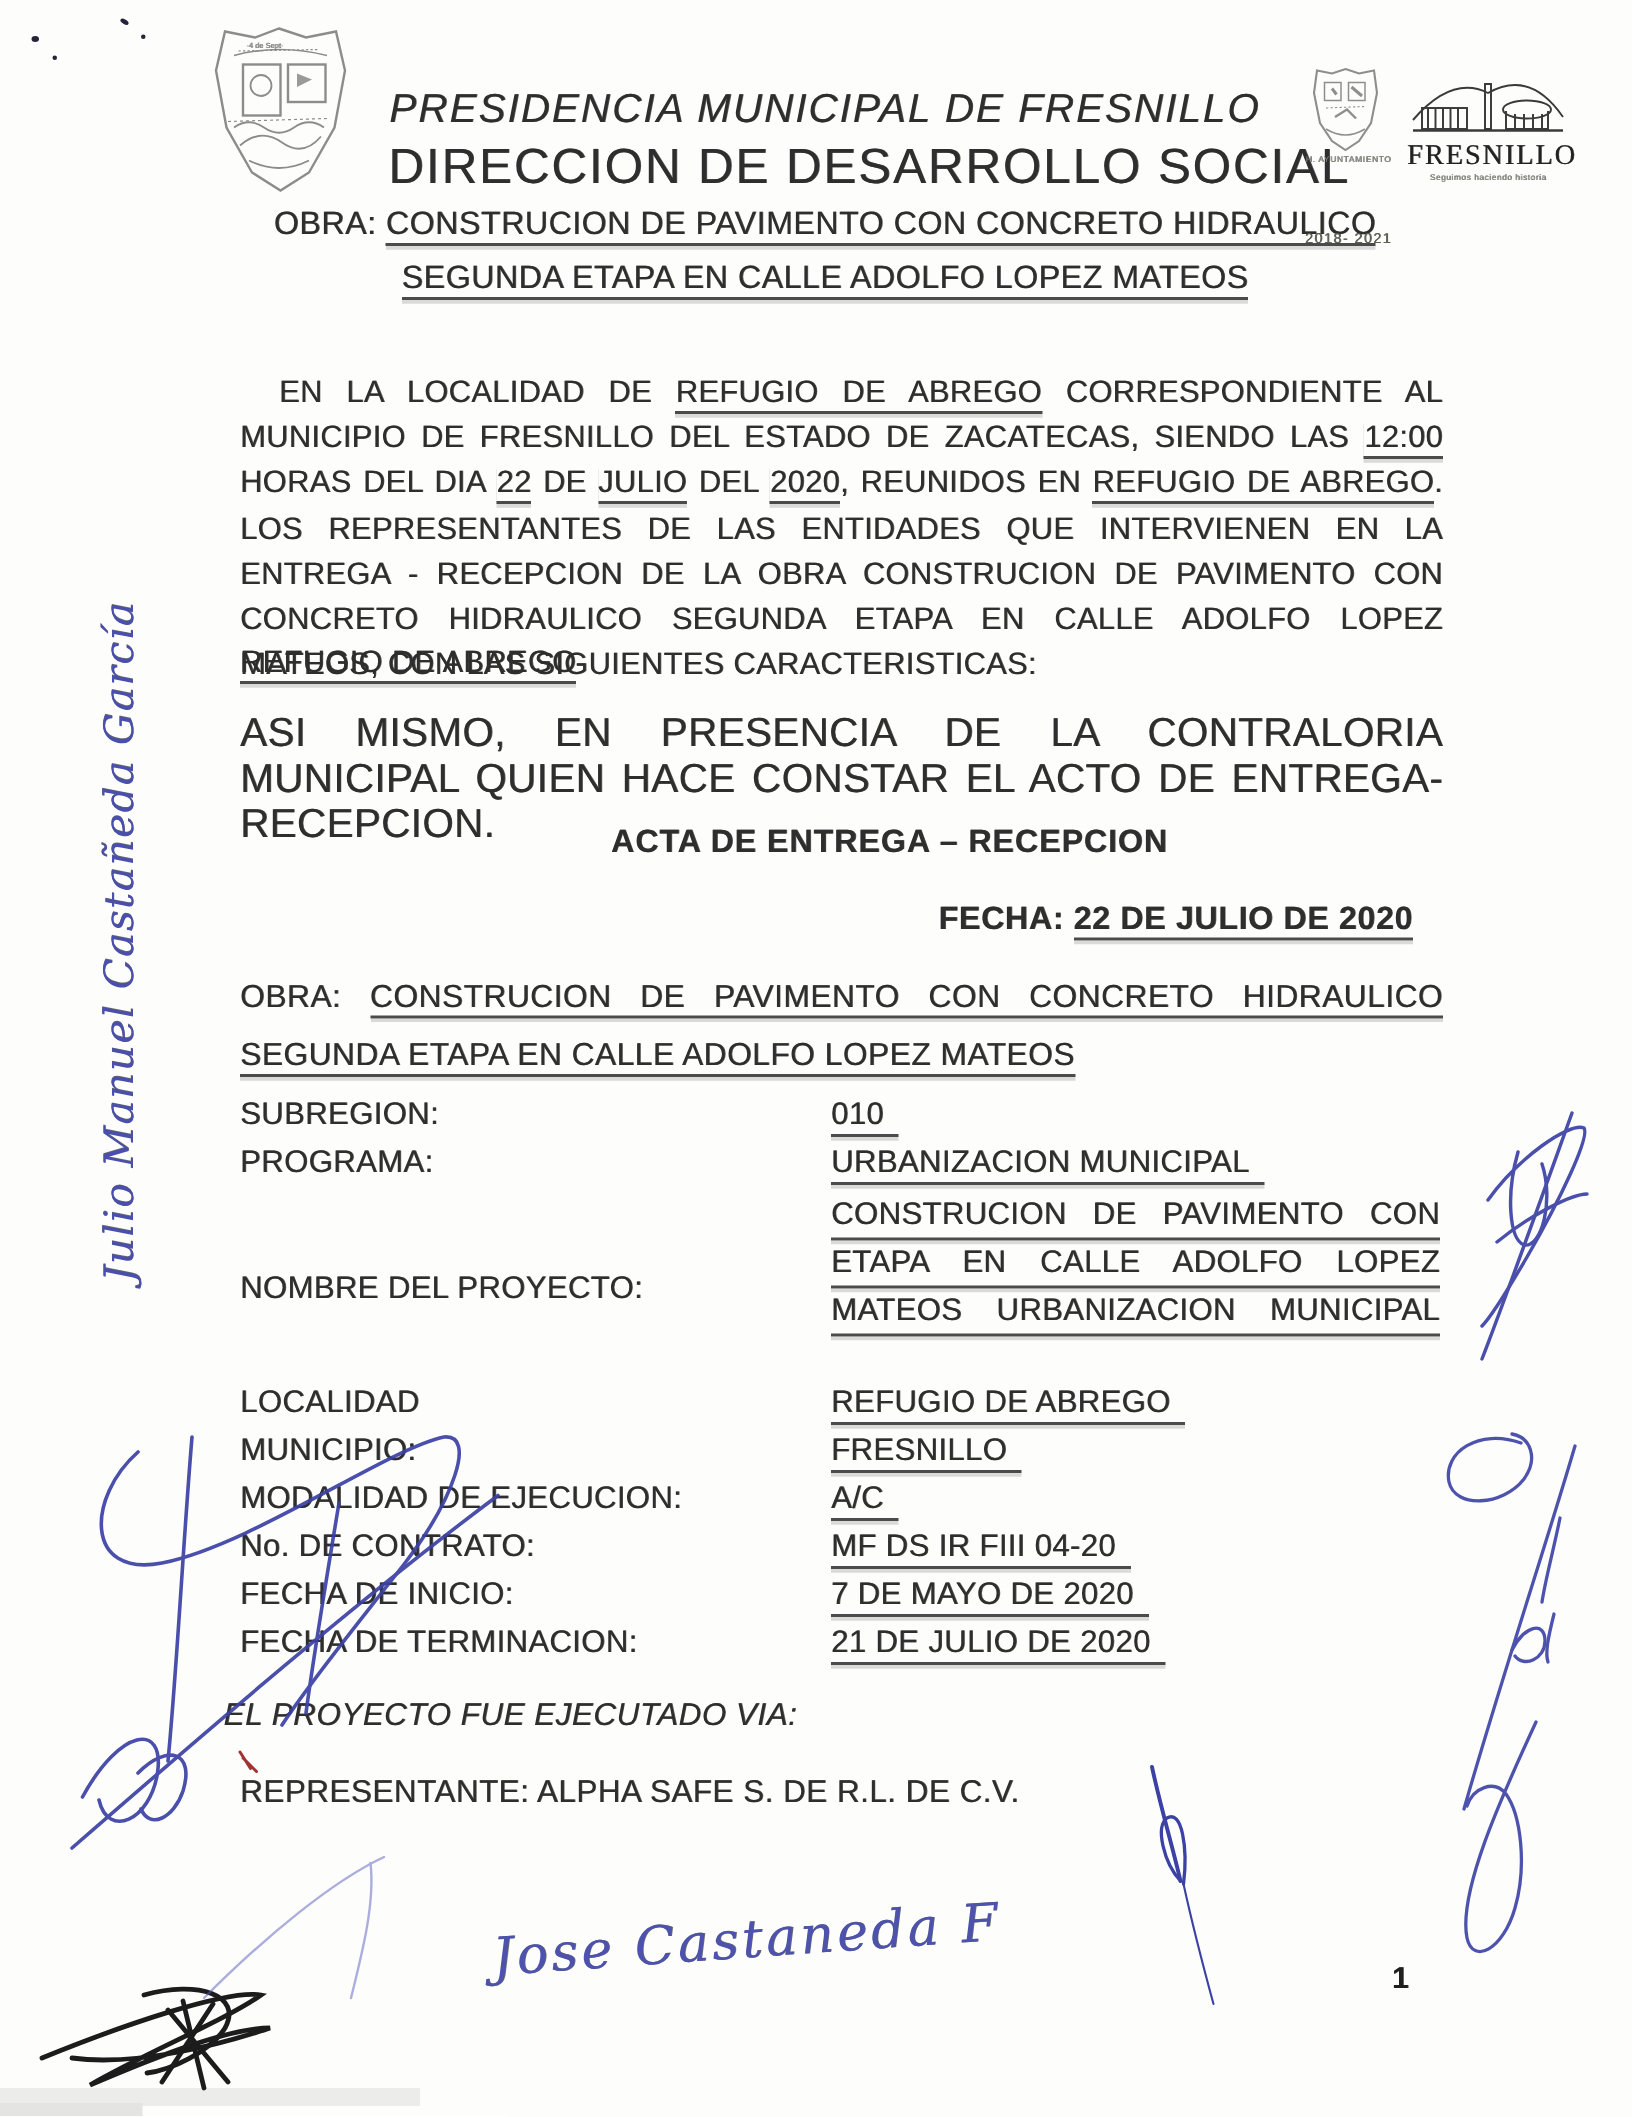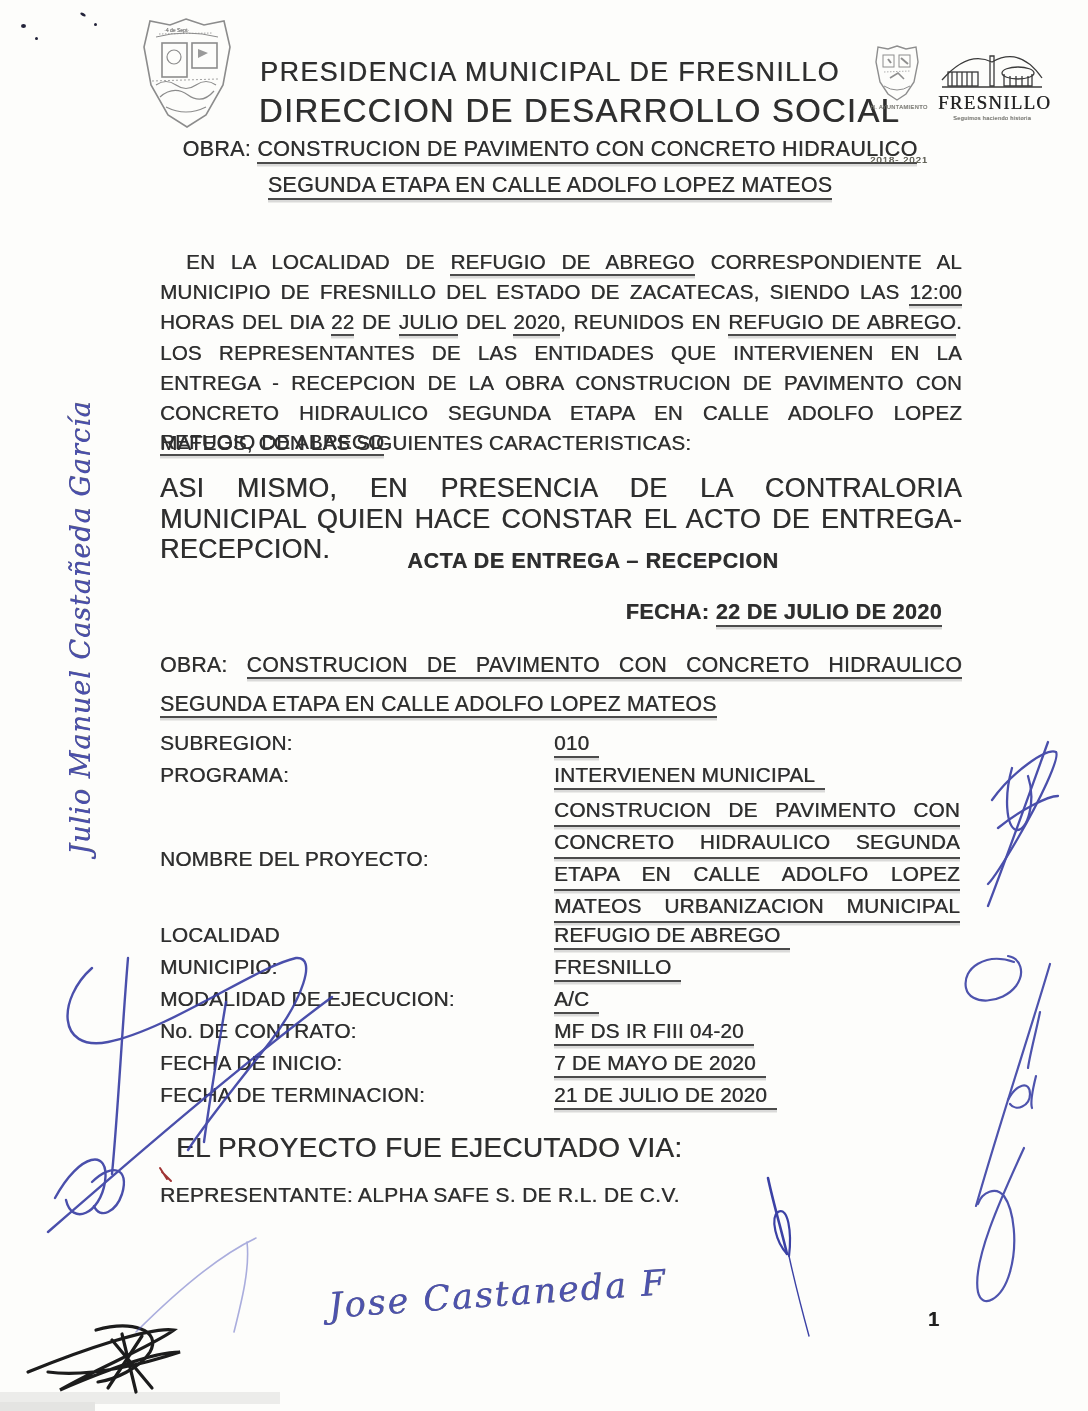--- a/index.html
+++ b/index.html
@@ -9,21 +9,21 @@
   }
   .doc-text{ text-shadow:0.45px 0 0 rgba(45,45,45,.75); }
   .u{
     border-bottom:2.2px solid #4b4b4b;
     box-shadow:0 2.5px 0 rgba(140,140,140,.30);
     padding-bottom:1px;
   }
   .abs{position:absolute;}
 
   
-  .title1{left:200px;top:57px;width:700px;text-align:center;font-size:27px;letter-spacing:1.3px;}
+  .title1{left:200px;top:57px;width:700px;text-align:center;font-size:27px;letter-spacing:1.3px;font-style:italic;}
   .title2{left:200px;top:92px;width:700px;text-align:right;font-size:33px;letter-spacing:1.2px;}
   .obra-header{left:150px;top:131px;width:800px;text-align:center;font-size:21.5px;line-height:36px;letter-spacing:.3px;}
 
   
   .p1{left:160px;top:247px;width:802px;font-size:20.6px;line-height:30.2px;text-align:justify;text-indent:26px;letter-spacing:.2px;}
   .p1-last{left:160px;top:430px;font-size:20.6px;letter-spacing:.2px;}
   .p2{left:160px;top:473px;width:802px;font-size:27px;line-height:30.5px;text-align:justify;letter-spacing:.2px;}
   .acta{left:160px;top:549px;width:800px;padding-left:66px;box-sizing:border-box;text-align:center;font-size:21.5px;font-weight:700;letter-spacing:.6px;}
   .fecha{left:160px;top:600px;width:800px;text-align:right;padding-right:18px;box-sizing:border-box;font-size:21.5px;font-weight:700;letter-spacing:.4px;}
   .obra-sec{left:160px;top:645px;width:802px;font-size:21.2px;line-height:39px;text-align:justify;letter-spacing:.3px;}
@@ -33,21 +33,21 @@
   .frow{display:flex;height:32px;}
   .frow.proj{height:128px;}
   .flabel{width:394px;flex:none;}
   .proj .flabel{display:flex;align-items:center;}
   .fval{flex:1;}
   .fval .u{display:inline-block;padding-right:10px;}
   .pline{height:32px;line-height:29px;box-sizing:border-box;border-bottom:2.2px solid #4b4b4b;
          box-shadow:0 2.5px 0 rgba(140,140,140,.30);text-align:justify;text-align-last:justify;}
 
   
-  .ejecutado{left:176px;top:1132px;font-size:28px;letter-spacing:.3px;}
+  .ejecutado{left:149px;top:1132px;font-size:21px;letter-spacing:.3px;font-style:italic;}
   .empresa{left:160px;top:1180px;font-size:21px;line-height:30px;letter-spacing:.3px;}
   .pagenum{left:928px;top:1308px;font-size:20px;color:#1f1f1f;font-weight:700;}
 
   
   .hand{font-family:"DejaVu Serif",serif;font-style:italic;color:#3b41a5;}
   .hand-vert{left:-150px;top:612px;width:460px;text-align:center;font-size:27px;letter-spacing:1px;
              transform:rotate(-90deg);opacity:.92;}
   .hand-bottom{left:328px;top:1274px;font-size:35px;letter-spacing:2px;transform:rotate(-4deg);opacity:.9;}
 
   
@@ -149,27 +149,26 @@
     <span>OBRA: </span><span class="u">CONSTRUCION DE PAVIMENTO CON CONCRETO HIDRAULICO SEGUNDA ETAPA EN CALLE ADOLFO LOPEZ MATEOS</span>
   </div>
 
   <div class="abs fields">
     <div class="frow">
       <div class="flabel">SUBREGION:</div>
       <div class="fval"><span class="u">010</span></div>
     </div>
     <div class="frow">
       <div class="flabel">PROGRAMA:</div>
-      <div class="fval"><span class="u">INTERVIENEN MUNICIPAL</span></div>
+      <div class="fval"><span class="u">URBANIZACION MUNICIPAL</span></div>
     </div>
     <div class="frow proj">
       <div class="flabel">NOMBRE DEL PROYECTO:</div>
       <div class="fval">
         <div class="pline">CONSTRUCION DE PAVIMENTO CON</div>
-        <div class="pline">CONCRETO HIDRAULICO SEGUNDA</div>
         <div class="pline">ETAPA EN CALLE ADOLFO LOPEZ</div>
         <div class="pline">MATEOS URBANIZACION MUNICIPAL</div>
       </div>
     </div>
     <div class="frow">
       <div class="flabel">LOCALIDAD</div>
       <div class="fval"><span class="u">REFUGIO DE ABREGO</span></div>
     </div>
     <div class="frow">
       <div class="flabel">MUNICIPIO:</div>

